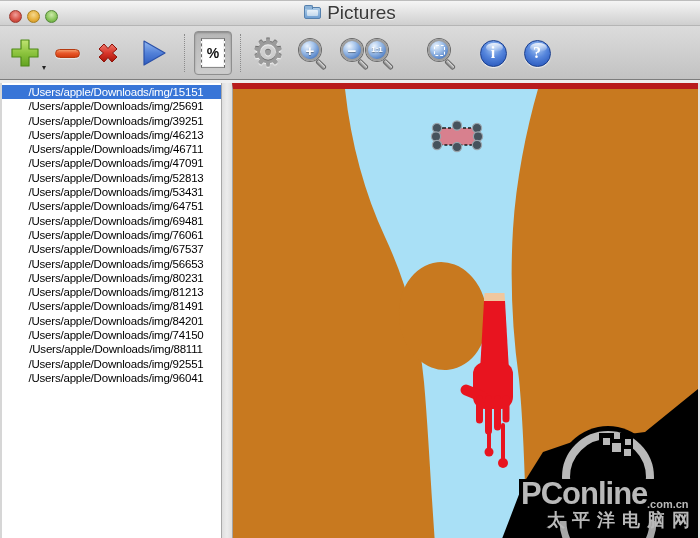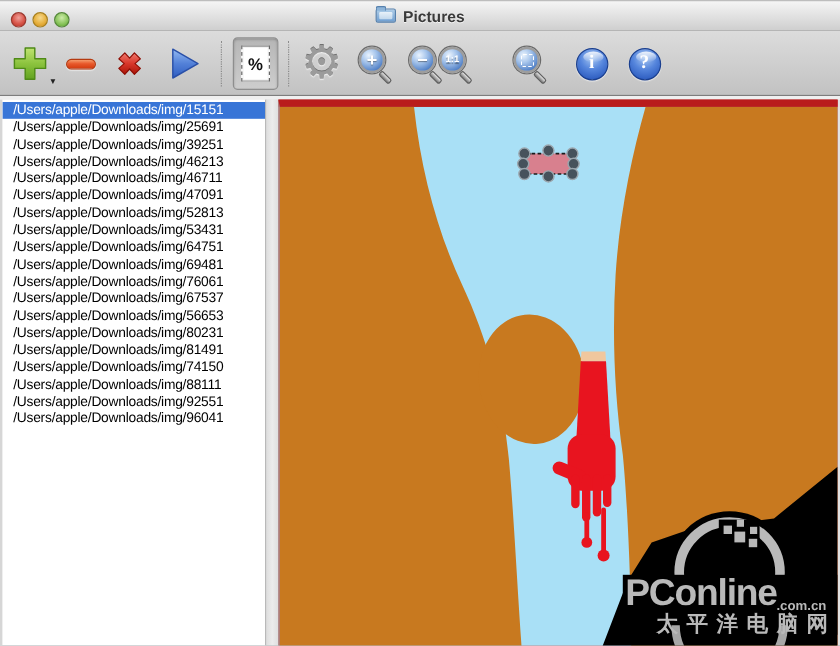--- a/index.html
+++ b/index.html
@@ -18,21 +18,21 @@
   .light.green  { background:radial-gradient(circle at 50% 35%, #cdebaa, #8cc65e 55%, #57a02c); border:1px solid #55883a; }
   .title-group { position:absolute; left:0; right:0; top:0; height:100%;
     display:flex; align-items:center; justify-content:center; gap:6px; }
   .folder-icon { position:relative; width:17px; height:12px; border-radius:2px;
     background:linear-gradient(#aecde8, #6f9fd2); border:1px solid #5580ad; }
   .folder-icon::before { content:""; position:absolute; left:-1px; top:-3px;
     width:7px; height:3px; background:#8db4d9; border:1px solid #5580ad;
     border-bottom:none; border-radius:2px 2px 0 0; }
   .folder-icon::after { content:""; position:absolute; left:2px; top:2px; right:2px; bottom:2px;
     background:linear-gradient(#e8f1f9,#c2d8ec); border-radius:1px; }
-  .window-title { font-size:13px; color:#3a3a3a; font-weight:bold; text-shadow:0 1px 0 rgba(255,255,255,.7); }
+  .window-title { font-size:19px; color:#3a3a3a; font-weight:normal; text-shadow:0 1px 0 rgba(255,255,255,.7); }
 
   
   .toolbar { position:relative; height:54px;
     background:linear-gradient(#dcdcdc, #c2c2c2);
     border-bottom:1px solid #7d7d7d; }
   .tb { position:absolute; top:0; height:54px; display:flex; align-items:center;
         justify-content:center; cursor:default; }
   .sep { position:absolute; top:8px; height:38px; border-left:1px dotted #8b8b8b; }
 
   .plus-caret { position:absolute; right:-2px; bottom:8px; font-size:8px; color:#222; line-height:8px; }
@@ -71,21 +71,21 @@
     display:flex; align-items:center; justify-content:center;
     color:#fff; font-weight:bold; font-size:16px;
     font-family:"Liberation Serif", serif; position:relative; }
   .sphere::before { content:""; position:absolute; left:5px; top:2px; width:17px; height:9px;
     border-radius:50%; background:linear-gradient(rgba(255,255,255,.85), rgba(255,255,255,0)); }
 
   
   .content { position:relative; height:458px; background:#e2e2e2;
     border-top:3px solid #efefef; display:flex; }
   .file-list { width:222px; height:100%; background:#fff; border-left:2px solid #d6d6d6;
-    border-right:1px solid #a8a8a8; padding-top:2px; overflow:hidden; }
+    border-right:1px solid #a8a8a8; padding-top:2px; overflow:hidden;text-align:center; }
   .file-row { height:14.3px; line-height:14.3px; font-size:11.5px; color:#000;
     white-space:nowrap; overflow:hidden; padding-left:9px; letter-spacing:-0.2px; }
   .file-row.selected { background:#3875d7; color:#fff; }
   .gutter { width:10px; height:100%; background:linear-gradient(90deg,#dedede,#ececec,#dedede); }
   .canvas-area { position:relative; width:466px; height:100%;
     border-top:6px solid #b91c1c; border-left:1px solid #a5a5a5; background:#b91c1c; }
   .canvas-area svg { display:block; }
 
   .wm-brand   { font-family:"Liberation Sans", sans-serif; font-weight:bold; }
   .wm-domain  { font-family:"Liberation Sans", sans-serif; font-weight:bold; }
@@ -258,25 +258,31 @@
         </div>
 
         <div class="file-row">
           <span>/Users/apple/Downloads/img/56653</span>
         </div>
 
         <div class="file-row">
           <span>/Users/apple/Downloads/img/80231</span>
         </div>
 
+        <div class="file-row">
+          <span>/Users/apple/Downloads/img/81213</span>
+        </div>
 
         <div class="file-row">
           <span>/Users/apple/Downloads/img/81491</span>
         </div>
 
+        <div class="file-row">
+          <span>/Users/apple/Downloads/img/84201</span>
+        </div>
 
         <div class="file-row">
           <span>/Users/apple/Downloads/img/74150</span>
         </div>
 
         <div class="file-row">
           <span>/Users/apple/Downloads/img/88111</span>
         </div>
 
         <div class="file-row">

